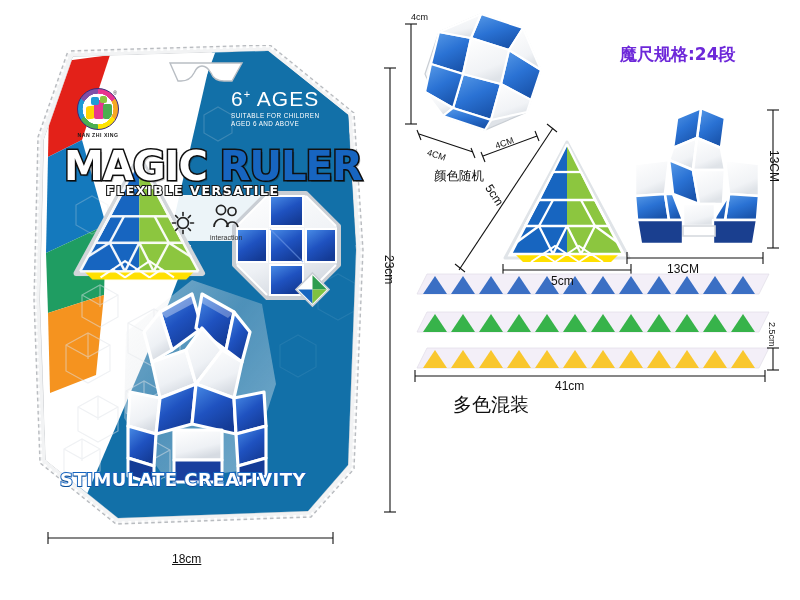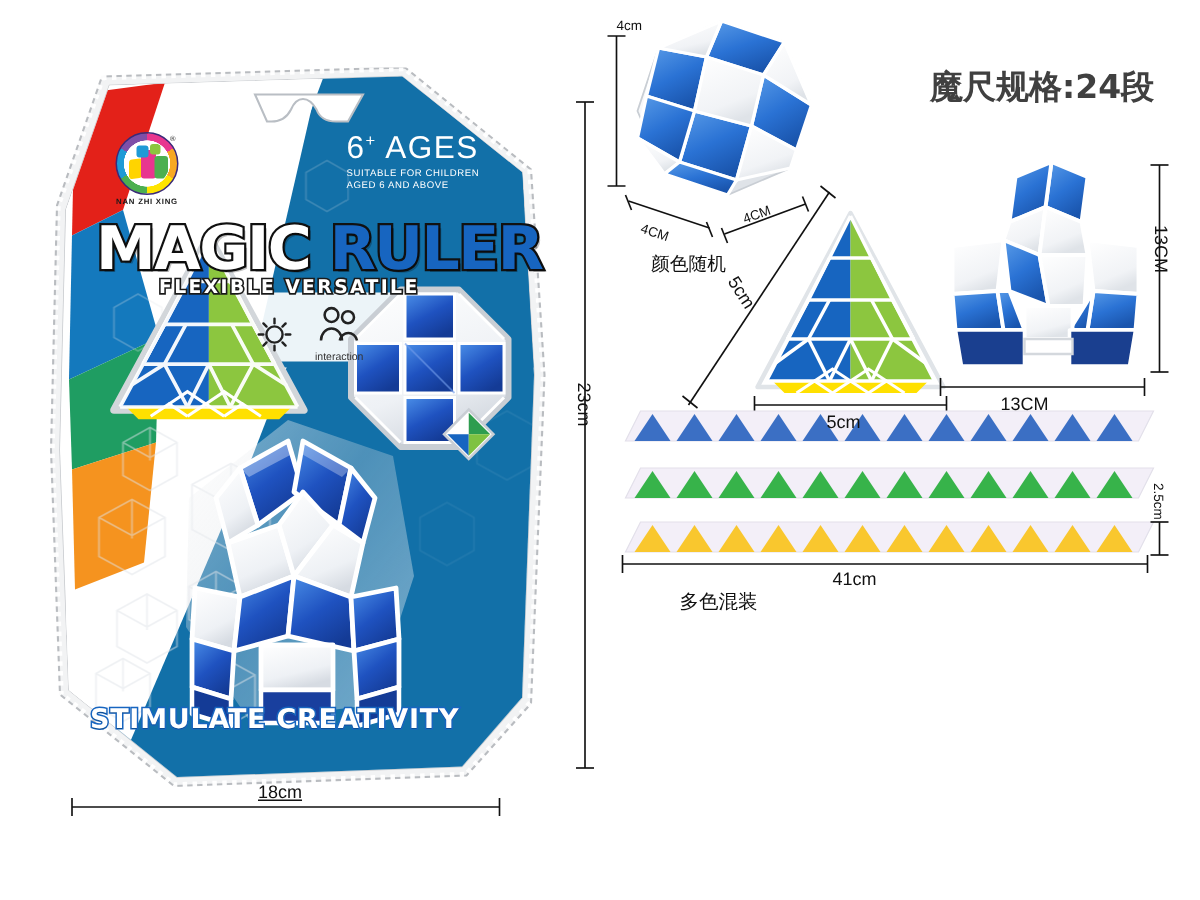--- a/index.html
+++ b/index.html
@@ -120,31 +120,31 @@
     white-space: nowrap;
   }
   .dim-vert { writing-mode: vertical-rl; }
   .dim-small { font-size: 9px; }
 
   
   #right-panel { position: absolute; left: 395px; top: 0; width: 405px; height: 600px; }
 
   #spec-title {
     position: absolute; left: 225px; top: 43px;
-    font-size: 22px; font-weight: bold; color: #404040;
+    font-size: 17px; font-weight: bold; color: #6d28d9;
     font-family: "DejaVu Sans", sans-serif; white-space: nowrap;
   }
   #color-random {
     position: absolute; left: 17px; top: 168px;
     font-size: 12.5px; color: #111;
     font-family: "DejaVu Sans", sans-serif; white-space: nowrap; margin-left: 22px;
   }
   #mixed-colors {
     position: absolute; left: 58px; top: 392px;
-    font-size: 13px; color: #111;
+    font-size: 19px; color: #111;
     font-family: "DejaVu Sans", sans-serif; white-space: nowrap;
   }
 </style>
 </head>
 <body>
 
 <div id="stage">
 
   <div id="package-wrap">
 
@@ -369,21 +369,21 @@
   <svg width="400" height="600" style="position:absolute;left:0;top:0">
     <g stroke="#111" stroke-width="1.1" fill="none">
       <path d="M48 538 L333 538"></path>
       <path d="M48 532 L48 544"></path>
         <path d="M333 532 L333 544"></path>
       <path d="M390 68 L390 512"></path>
       <path d="M384 68 L396 68"></path>
         <path d="M384 512 L396 512"></path>
     </g>
   </svg>
-  <div class="dim-label" style="left:172px; top:521px;text-decoration:underline;">18cm</div>
+  <div class="dim-label" style="left:172px; top:552px;text-decoration:underline;">18cm</div>
   <div class="dim-label dim-vert" style="left:382px; top:255px;">23cm</div>
 
   <div id="right-panel">
 
     <svg width="405" height="600" viewBox="0 0 405 600" style="position:absolute;left:0;top:0">
       <defs>
         <linearGradient id="dBlue" x1="0" y1="0" x2="0.5" y2="1">
           <stop offset="0%" stop-color="#5a9ce8"></stop>
           <stop offset="55%" stop-color="#2a72d4"></stop>
           <stop offset="100%" stop-color="#1a55ad"></stop>

